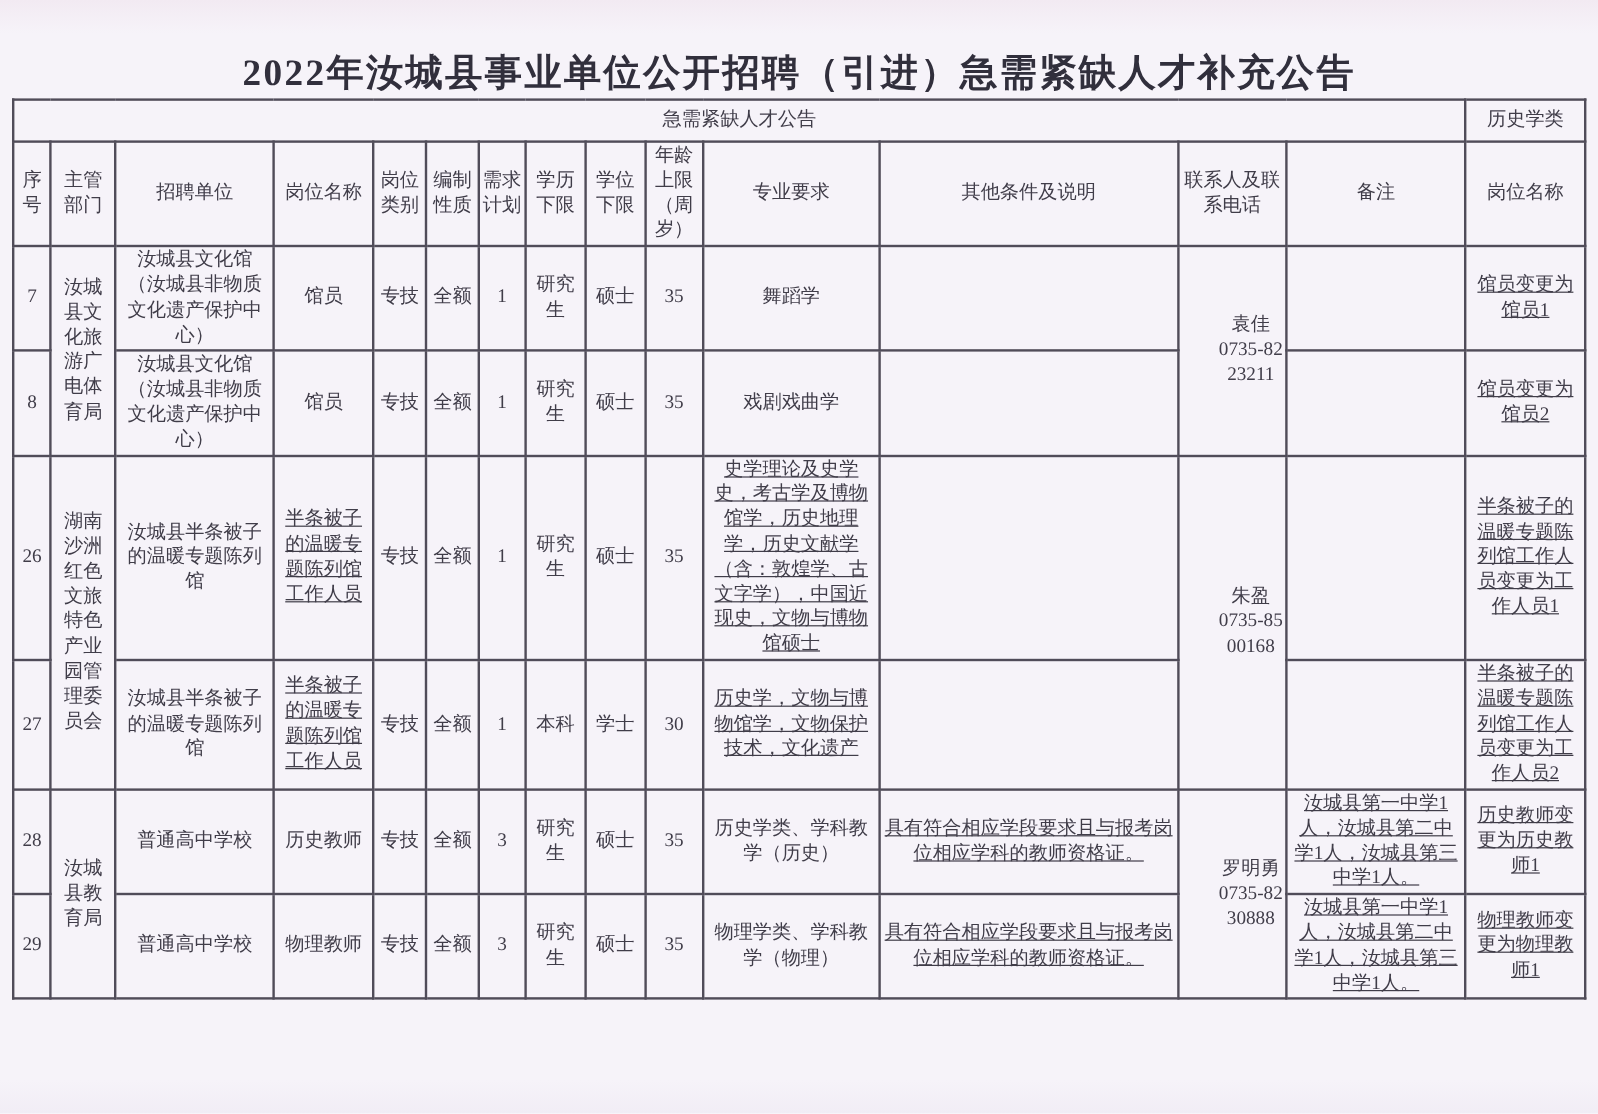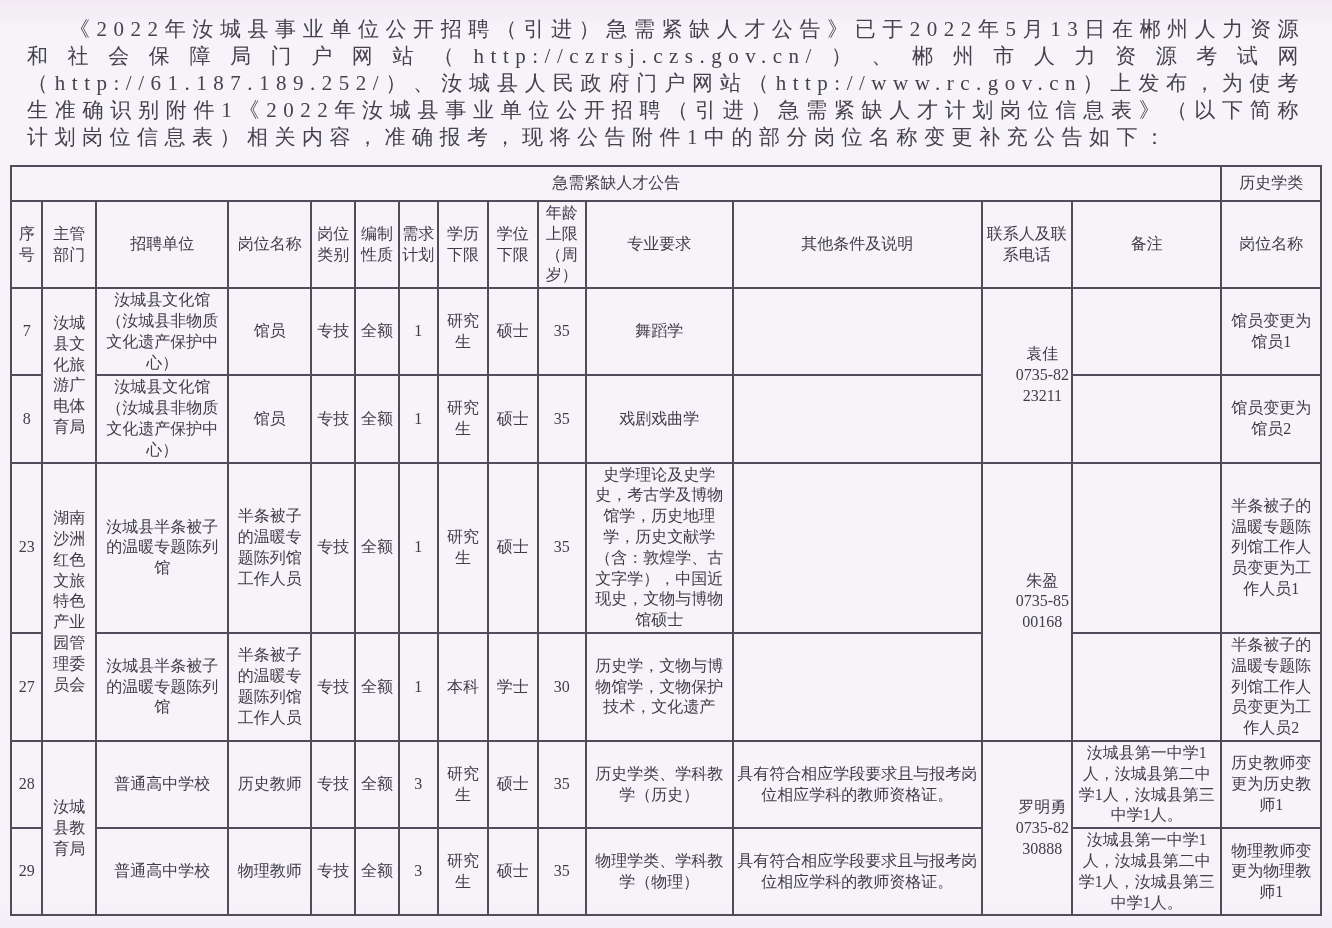--- a/index.html
+++ b/index.html
@@ -39,32 +39,32 @@
     font-weight:normal;
     font-size:16px;
     line-height:1.3;
     padding:1px 2px;
     color:#403d49;
     word-break:break-all;
     overflow:hidden;
   }
   .grouphead td{font-size:17px;height:31px;}
   .colhead th{font-size:16px;height:66px;}
-  .small{font-size:15px;line-height:1.35;}
+  .small{font-size:15px;line-height:1.35;text-decoration:underline;}
   .leftcell{text-align:left;padding:2px 5px;}
   .justcell{text-align:justify;text-align-last:center;padding:2px 4px;margin-top:16px;}
   .blk{display:block;margin-left:31px;}
 </style>
 </head>
 <body>
 
 <div class="page">
 
-
-  <p class="intro">《2022年汝城县事业单位公开招聘（引进）急需紧缺人才公告》已于2022年5月13日在郴州人力资源和社会保障局门户网站（http://czrsj.czs.gov.cn/）、郴州市人力资源考试网（http://61.187.189.252/）、汝城县人民政府门户网站（http://www.rc.gov.cn）上发布，为使考生准确识别附件1《2022年汝城县事业单位公开招聘（引进）急需紧缺人才计划岗位信息表》（以下简称计划岗位信息表）相关内容，准确报考，现将公告附件1中的部分岗位名称变更补充公告如下：</p>
+  <h1 class="title">2022年汝城县事业单位公开招聘（引进）急需紧缺人才补充公告</h1>
+
 
   <table class="positions">
     <colgroup>
       <col style="width:2.4%">
         <col style="width:4.1%">
         <col style="width:10.1%">
       <col style="width:6.3%">
         <col style="width:3.4%">
         <col style="width:3.3%">
       <col style="width:3.0%">
@@ -133,21 +133,21 @@
       <td>研究生</td>
       <td>硕士</td>
       <td>35</td>
       <td>戏剧戏曲学</td>
       <td></td>
       <td></td>
       <td class="small">馆员变更为馆员2</td>
     </tr>
 
     <tr style="height:143px;">
-      <td>23</td>
+      <td>26</td>
       <td rowspan="2">湖南沙洲红色文旅特色产业园管理委员会</td>
       <td>汝城县半条被子的温暖专题陈列馆</td>
       <td class="small">半条被子的温暖专题陈列馆工作人员</td>
       <td>专技</td>
       <td>全额</td>
       <td>1</td>
       <td>研究生</td>
       <td>硕士</td>
       <td>35</td>
       <td class="small justcell">史学理论及史学史，考古学及博物馆学，历史地理学，历史文献学（含：敦煌学、古文字学），中国近现史，文物与博物馆硕士</td>

